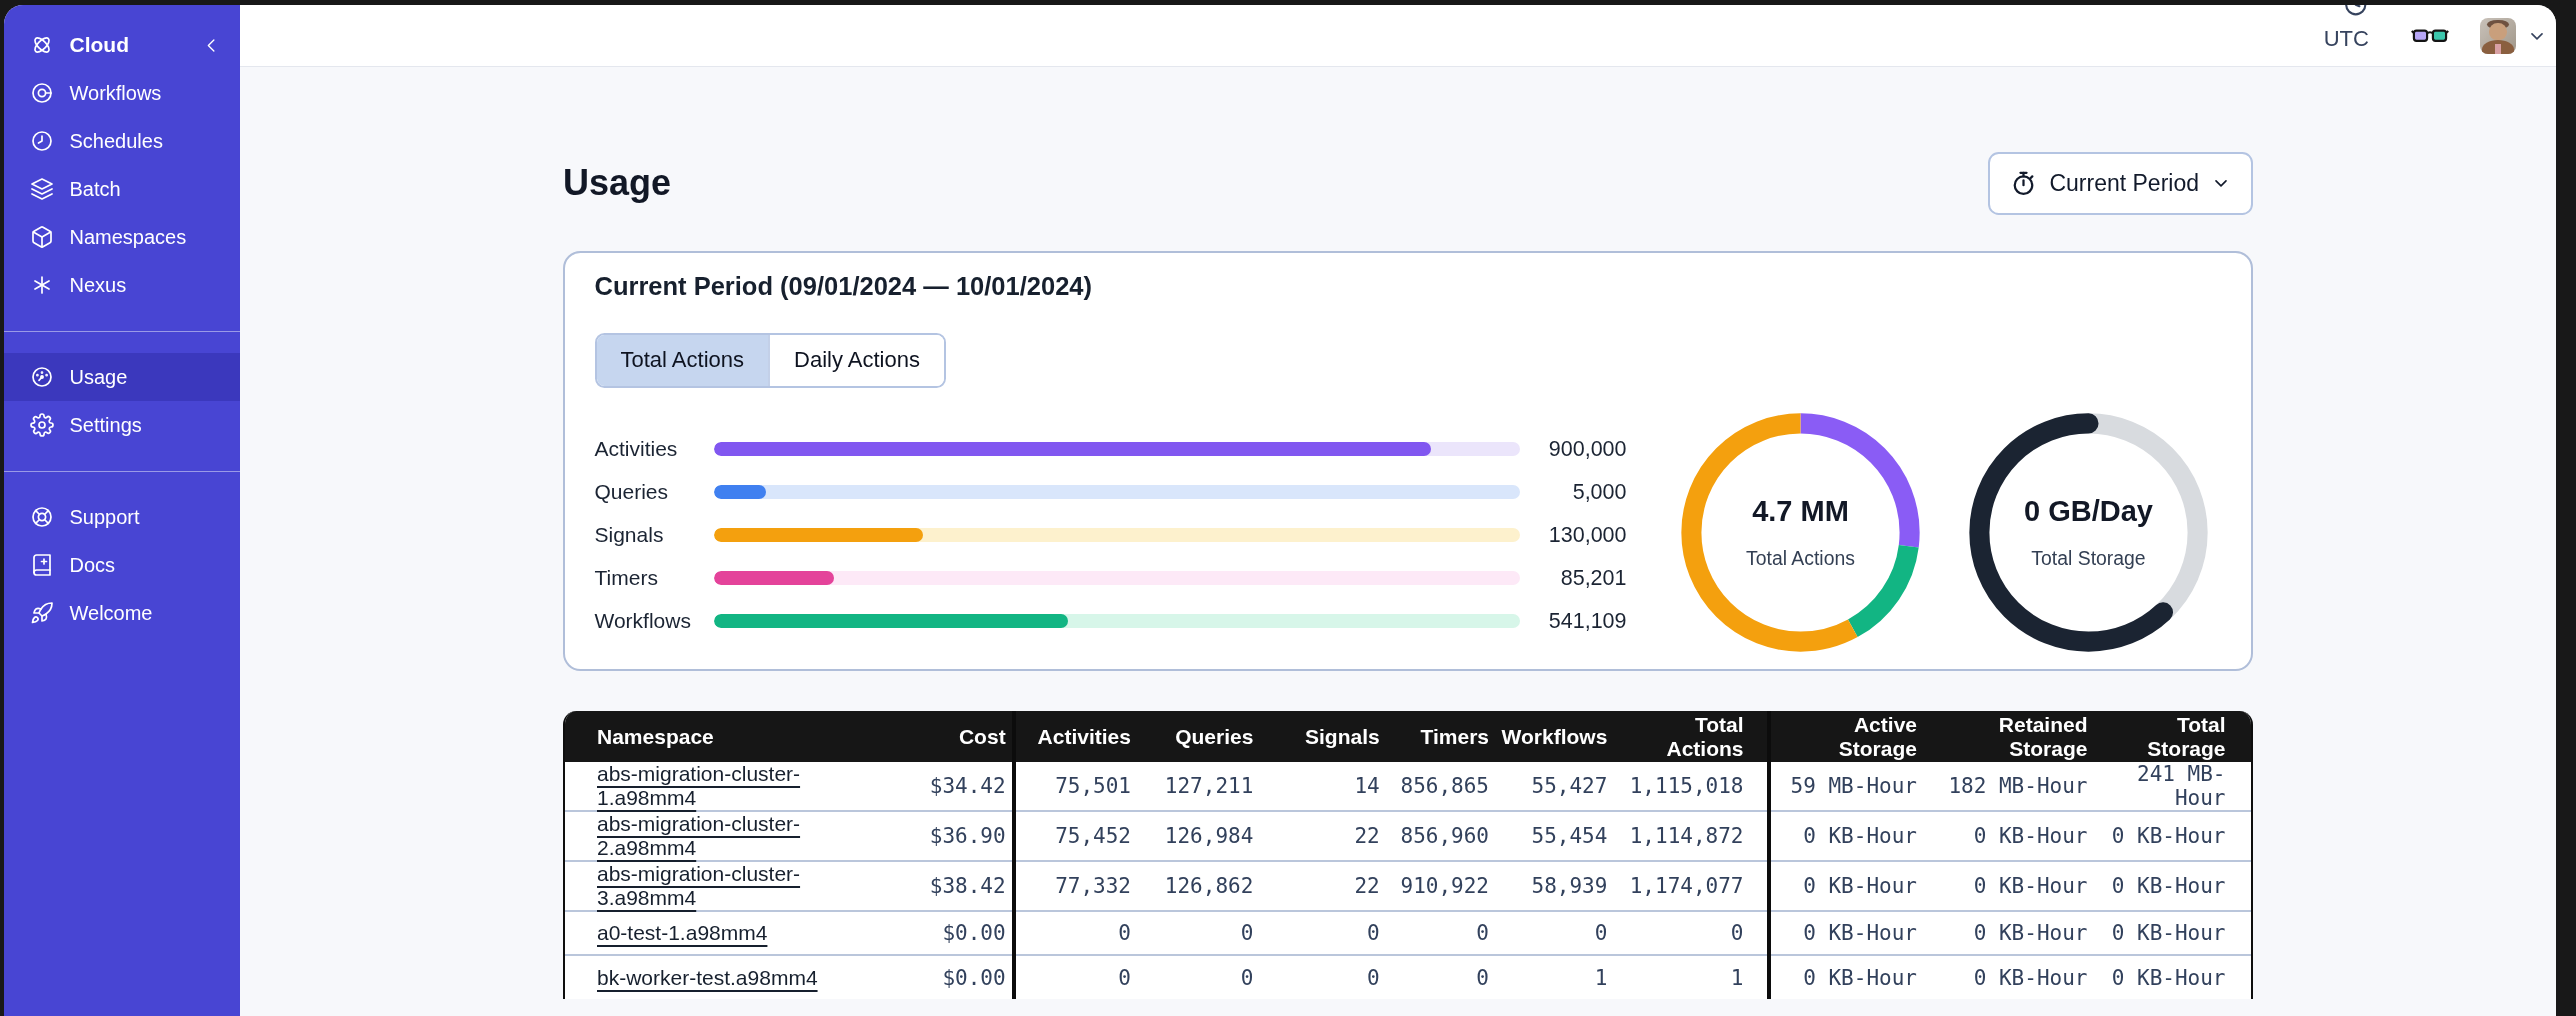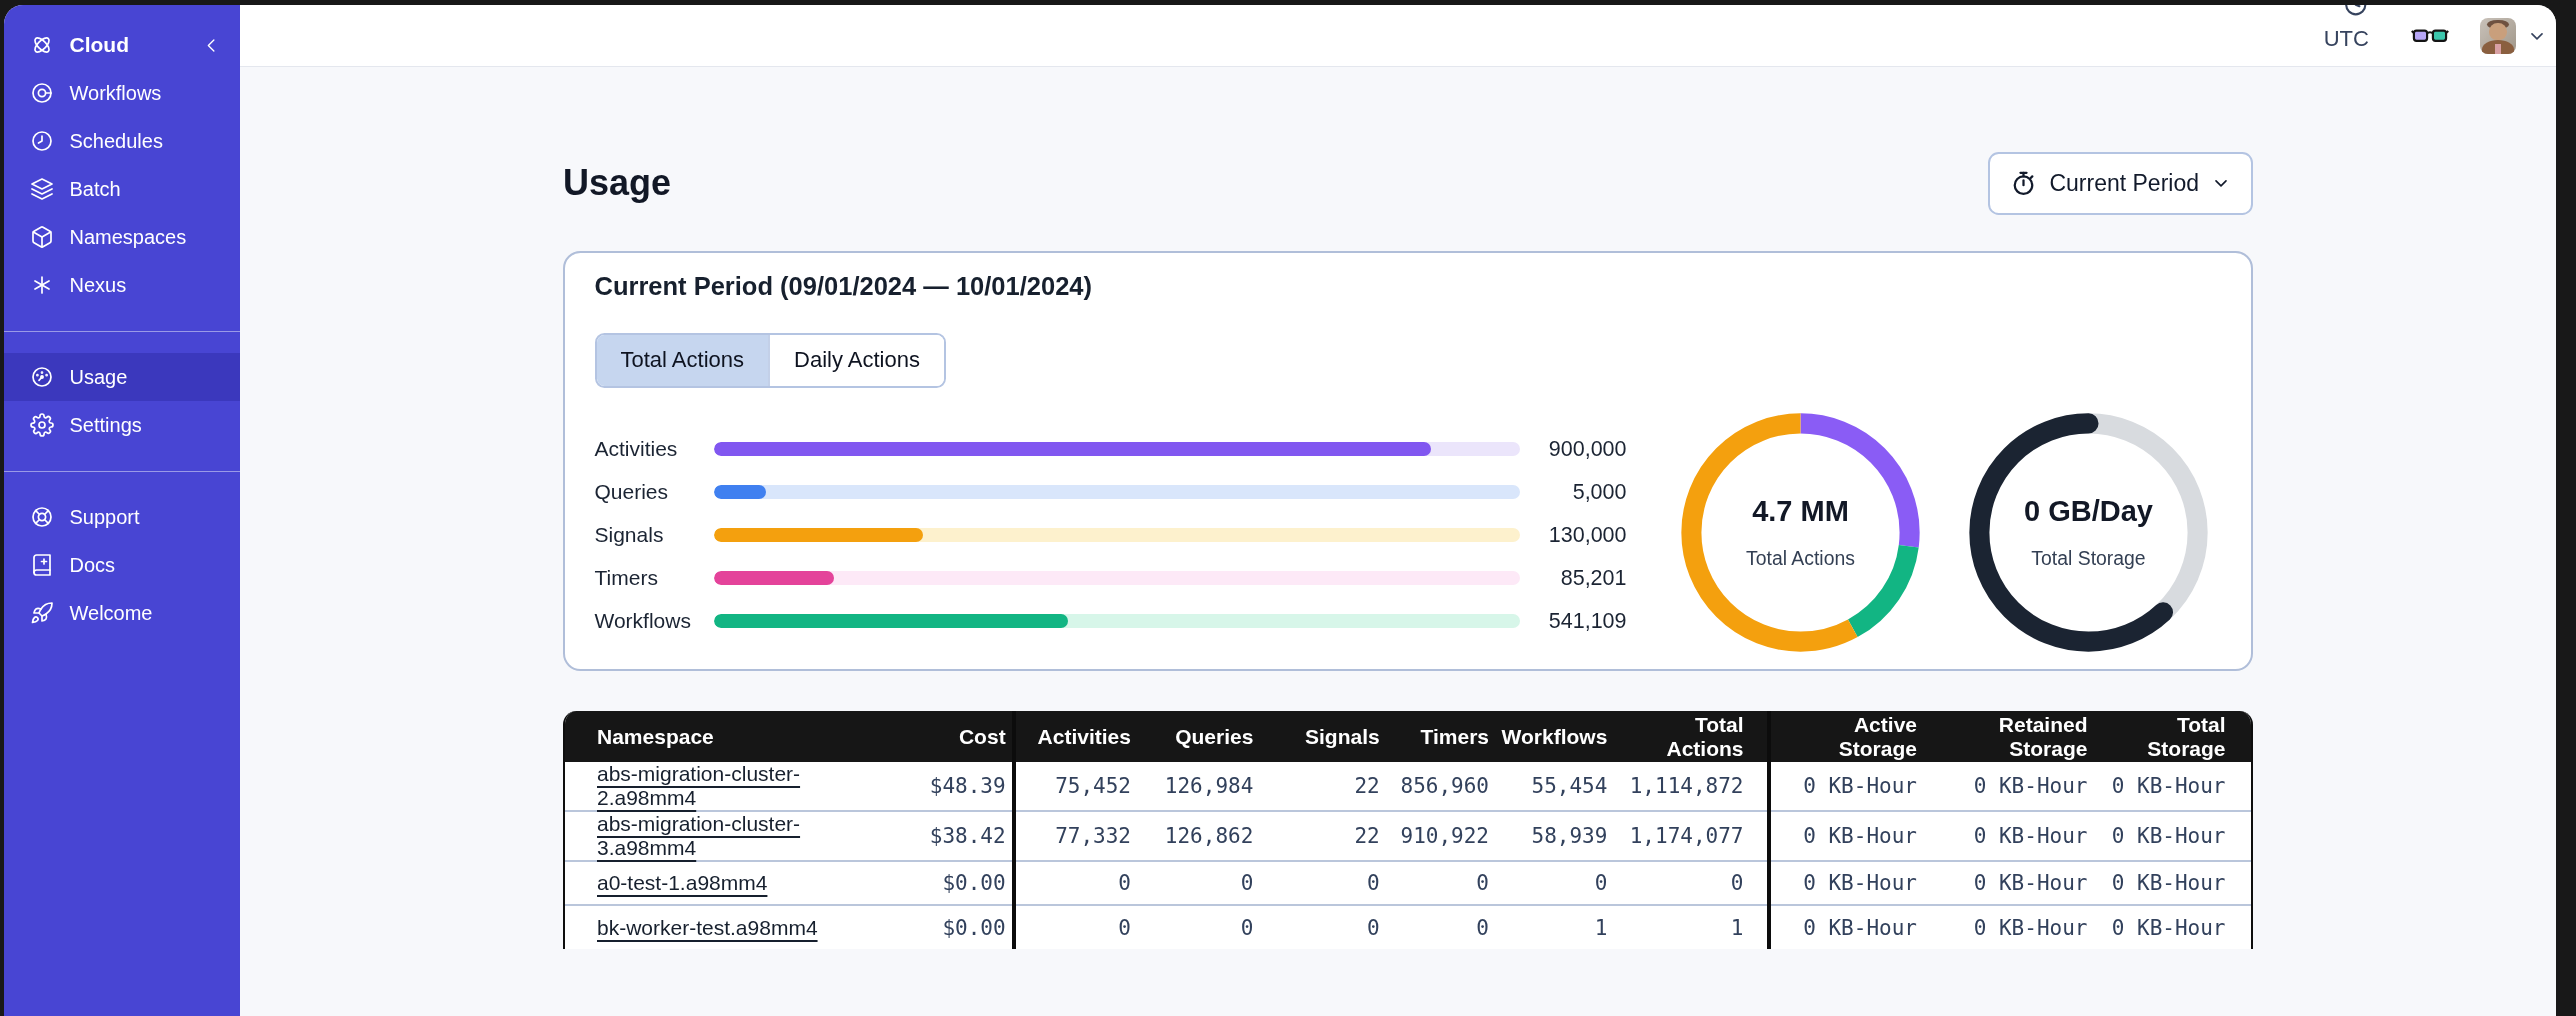--- a/index.html
+++ b/index.html
@@ -385,22 +385,35 @@
               <th class="num">Timers</th>
               <th class="num">Workflows</th>
               <th class="num pr-lg">Total Actions</th>
               <th class="num div-left pr-st">Active Storage</th>
               <th class="num pr-st">Retained Storage</th>
               <th class="num pr-end">Total Storage</th>
             </tr>
           </thead>
           <tbody>
             <tr>
+              <td class="c-ns"><a>abs-migration-cluster-1.a98mm4</a></td>
+              <td class="num">$34.42</td>
+              <td class="num div-left">75,501</td>
+              <td class="num">127,211</td>
+              <td class="num">14</td>
+              <td class="num">856,865</td>
+              <td class="num">55,427</td>
+              <td class="num pr-lg">1,115,018</td>
+              <td class="num div-left pr-st">59 MB-Hour</td>
+              <td class="num pr-st">182 MB-Hour</td>
+              <td class="num pr-end">241 MB-Hour</td>
+            </tr>
+            <tr>
               <td class="c-ns"><a>abs-migration-cluster-2.a98mm4</a></td>
-              <td class="num">$48.39</td>
+              <td class="num">$36.90</td>
               <td class="num div-left">75,452</td>
               <td class="num">126,984</td>
               <td class="num">22</td>
               <td class="num">856,960</td>
               <td class="num">55,454</td>
               <td class="num pr-lg">1,114,872</td>
               <td class="num div-left pr-st">0 KB-Hour</td>
               <td class="num pr-st">0 KB-Hour</td>
               <td class="num pr-end">0 KB-Hour</td>
             </tr>

